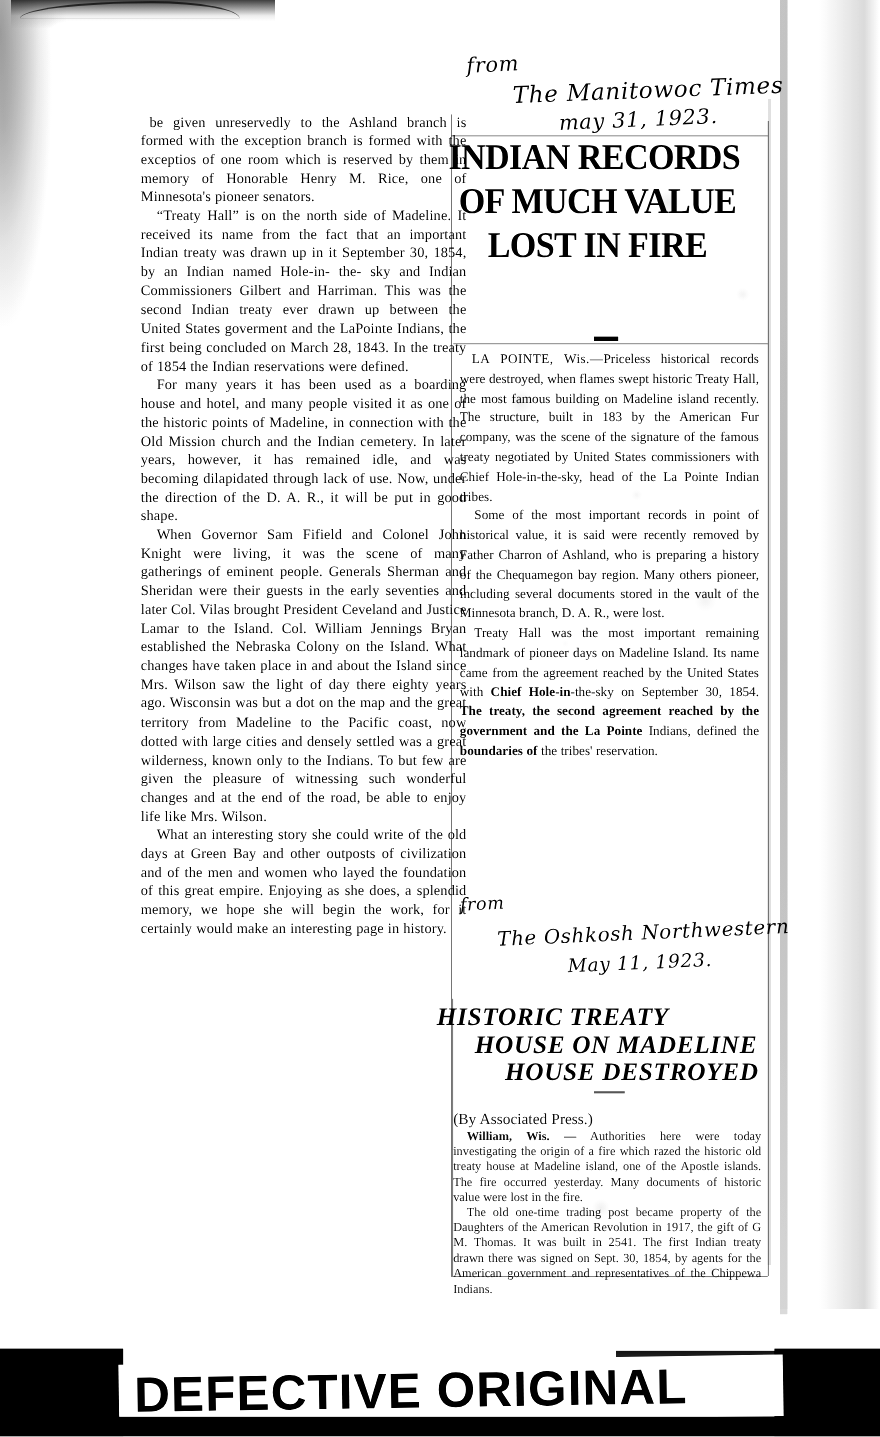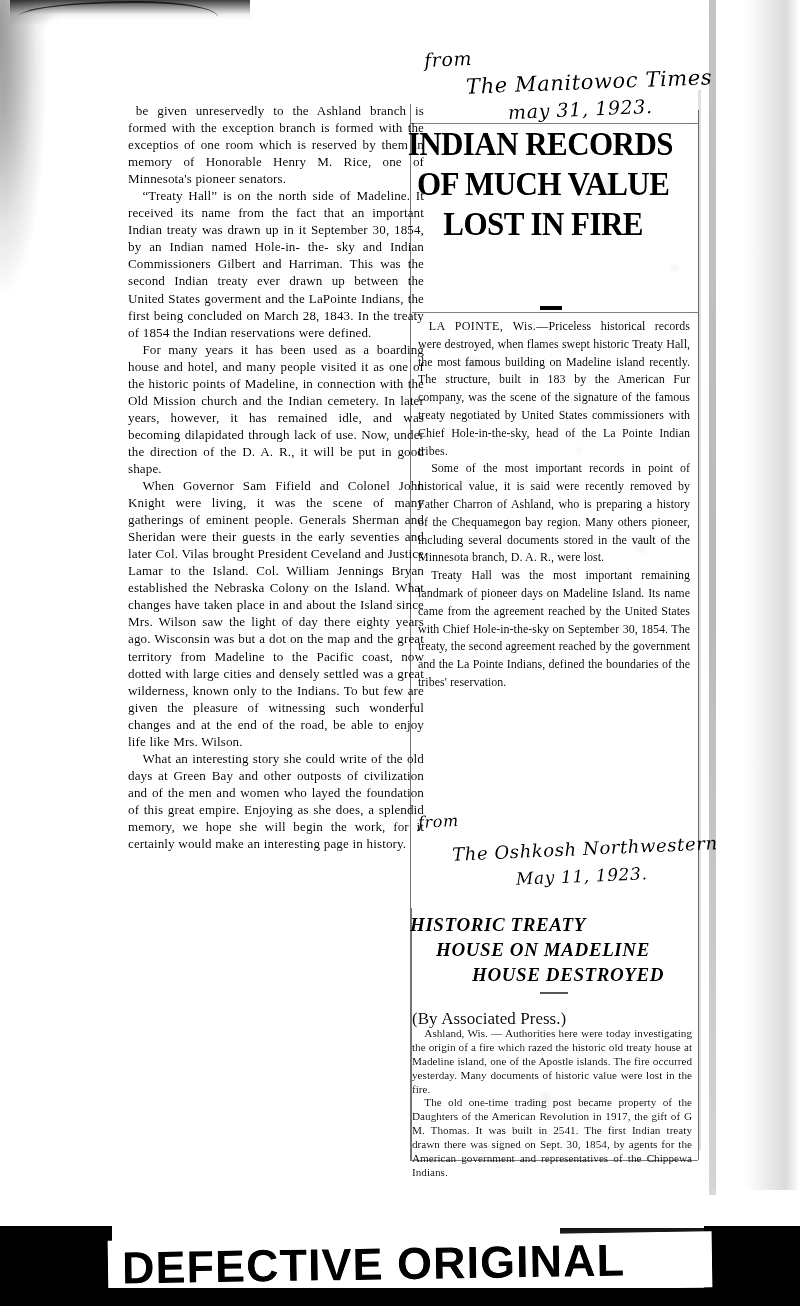--- a/index.html
+++ b/index.html
@@ -129,35 +129,35 @@
     font-size: 12px;
     line-height: 17.8px;
   }
   #right-lead p { text-indent: 1.1em; }
   #right-lead p:first-child { text-indent: .9em; }
 
   .dateline {
     font-variant: normal;
     letter-spacing: .4px;
   }
-  .emphasis-bold { font-weight: normal; }
+  .emphasis-bold { font-weight: bold; }
 
   #bottom-article {
     left: 412px;
     top: 1012px;
     width: 280px;
     font-size: 11.2px;
     line-height: 13.9px;
     color: #1a1a1a;
   }
   #bottom-article p { text-indent: 1.1em; }
   .byline {
     text-align: center;
     text-indent: 0 !important;
-    font-size: 17px;
+    font-size: 14px;
     margin-bottom: 1px !important;
   }
 
   
   #headline-main {
     position: absolute;
     left: 404px;
     top: 124px;
     width: 296px;
     text-align: center;
@@ -177,33 +177,33 @@
     position: absolute;
     left: 540px;
     top: 306px;
     width: 22px;
     height: 4px;
     background: #111;
   }
 
   #headline-second {
     position: absolute;
-    left: 410px;
+    left: 397px;
     top: 912px;
     width: 300px;
     font-family: "Liberation Serif", serif;
     font-style: italic;
     font-weight: bold;
-    font-size: 19px;
+    font-size: 23px;
     line-height: 25px;
     letter-spacing: .6px;
     color: #101010;
   }
   #headline-second .sh-line { display: block; white-space: nowrap; }
-  #headline-second .sh-2 { padding-left: 26px; }
+  #headline-second .sh-2 { padding-left: 26px; text-align: center; }
   #headline-second .sh-3 { padding-left: 62px; }
   .second-dash {
     position: absolute;
     left: 540px;
     top: 992px;
     width: 28px;
     height: 2px;
     background: #333;
     opacity: .8;
   }
@@ -322,21 +322,21 @@
 
   <div id="headline-second">
     <span class="sh-line sh-1">HISTORIC TREATY</span>
     <span class="sh-line sh-2">HOUSE ON MADELINE</span>
     <span class="sh-line sh-3">HOUSE DESTROYED</span>
   </div>
   <div class="second-dash"></div>
 
   <div id="bottom-article" class="col bodytext justifyhard">
     <p class="byline">(By Associated Press.)</p>
-    <p><span class="emphasis-bold">Ashland, Wis. —</span> <span>Authorities here were today investigating the origin of a fire which razed the historic old treaty house at Madeline island, one of the Apostle islands. The fire occurred yesterday. Many documents of historic value were lost in the fire.</span></p>
+    <p><span class="emphasis-bold">William, Wis. —</span> <span>Authorities here were today investigating the origin of a fire which razed the historic old treaty house at Madeline island, one of the Apostle islands. The fire occurred yesterday. Many documents of historic value were lost in the fire.</span></p>
     <p>The old one-time trading post became property of the Daughters of the American Revolution in 1917, the gift of G M. Thomas. It was built in 2541. The first Indian treaty drawn there was signed on Sept. 30, 1854, by agents for the American government and representatives of the Chippewa Indians.</p>
   </div>
 
   <div class="noise noise-bottom"></div>
   <div class="banner-black-top"></div>
   <div class="banner-black-left"></div>
   <div class="banner-black-right"></div>
   <div id="defective-banner">
     <span class="dtext">DEFECTIVE ORIGINAL</span>
   </div>

